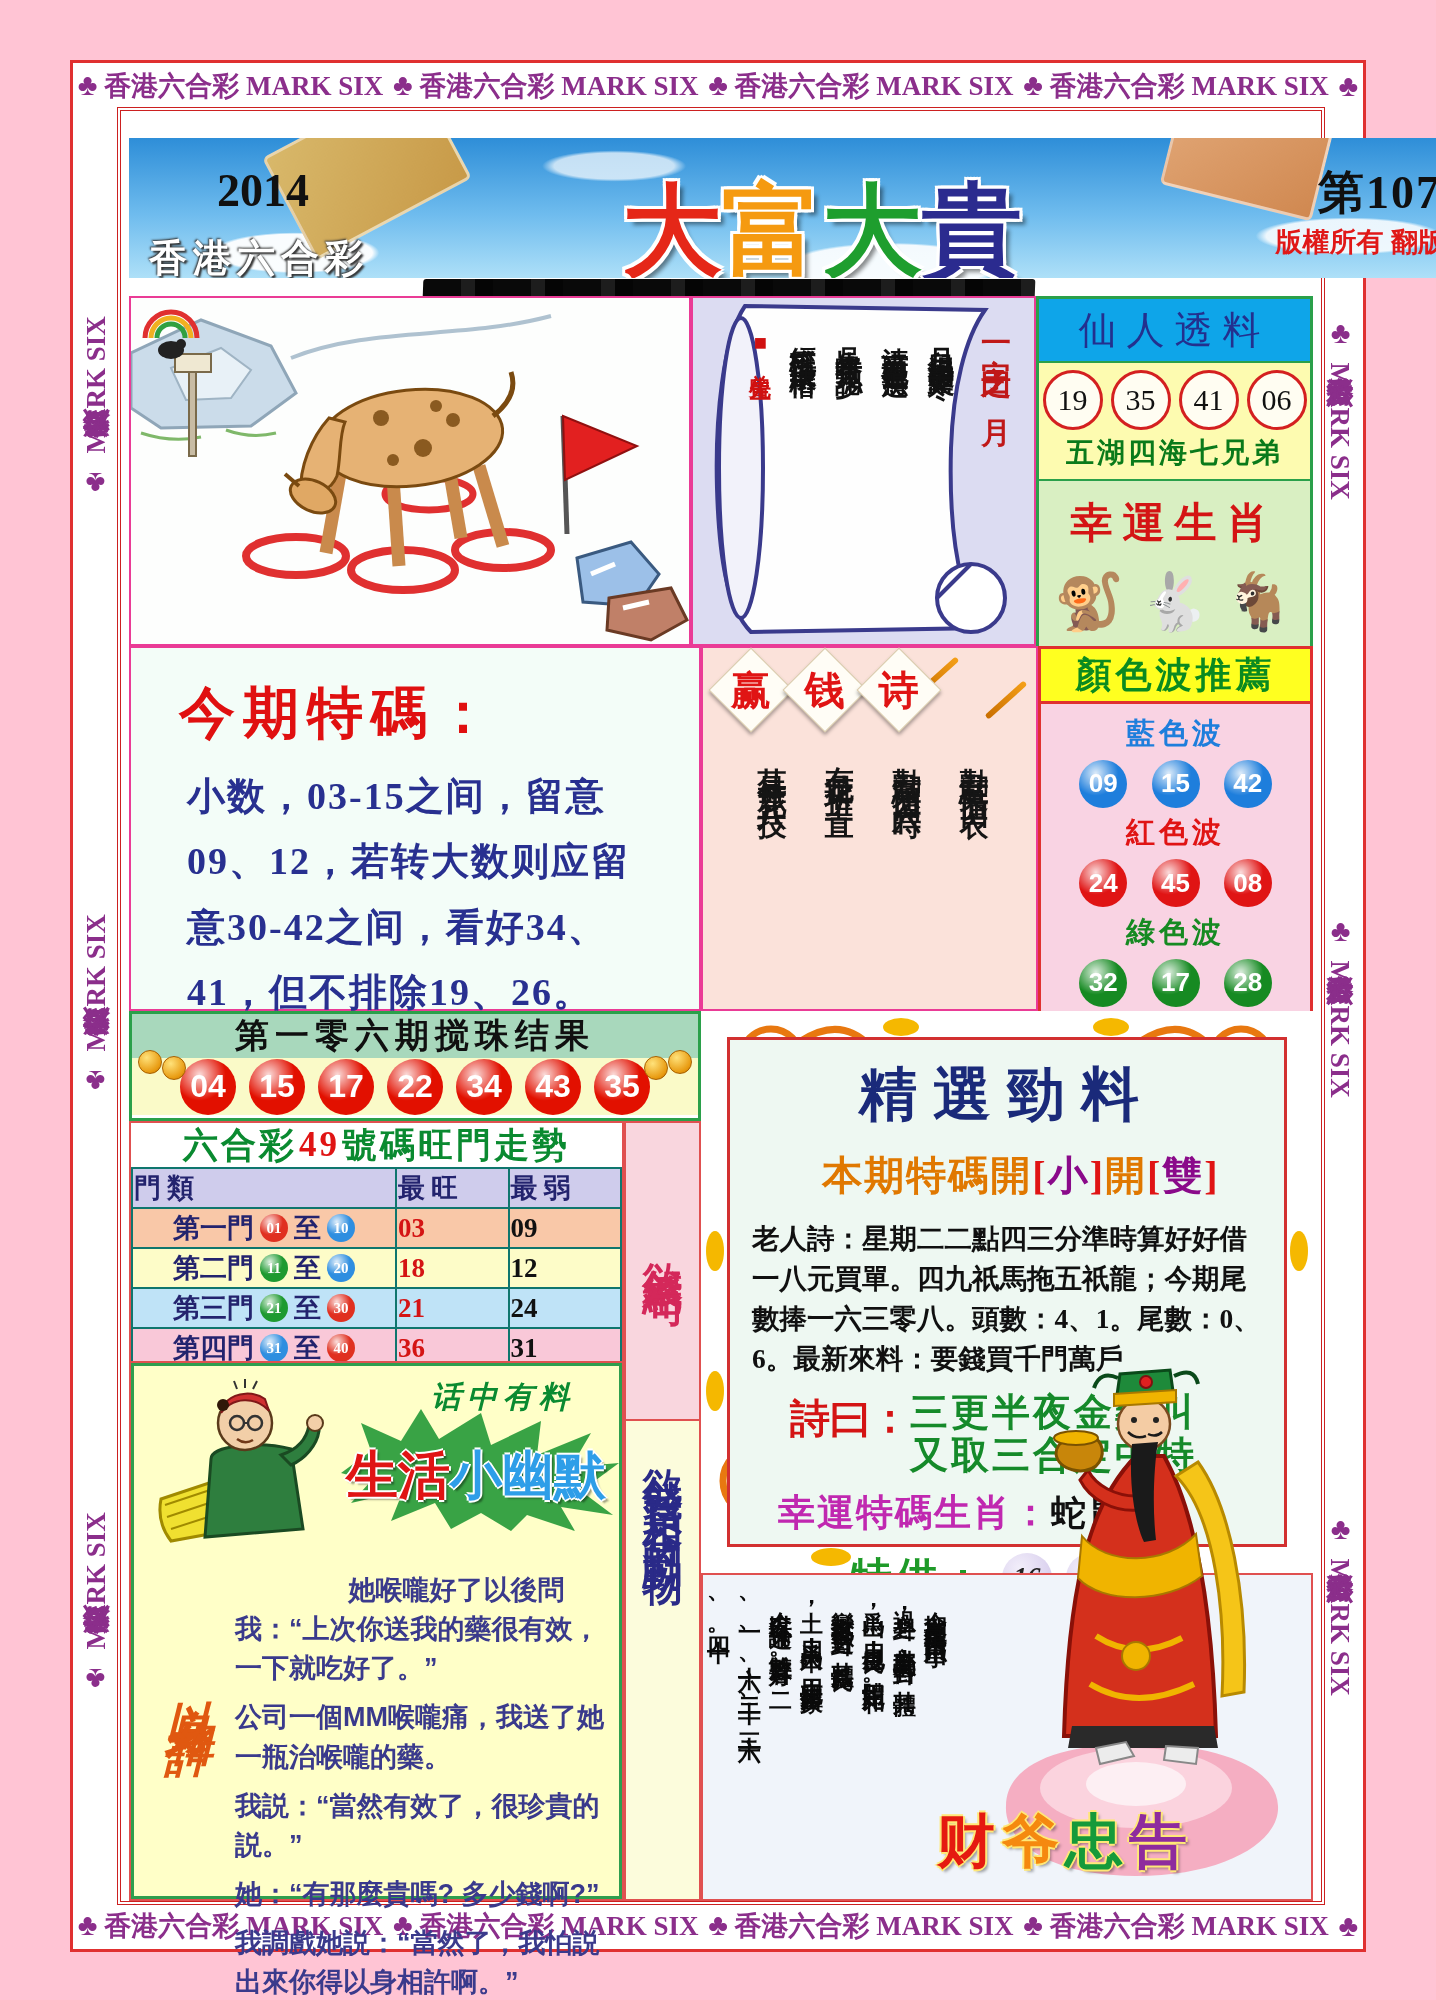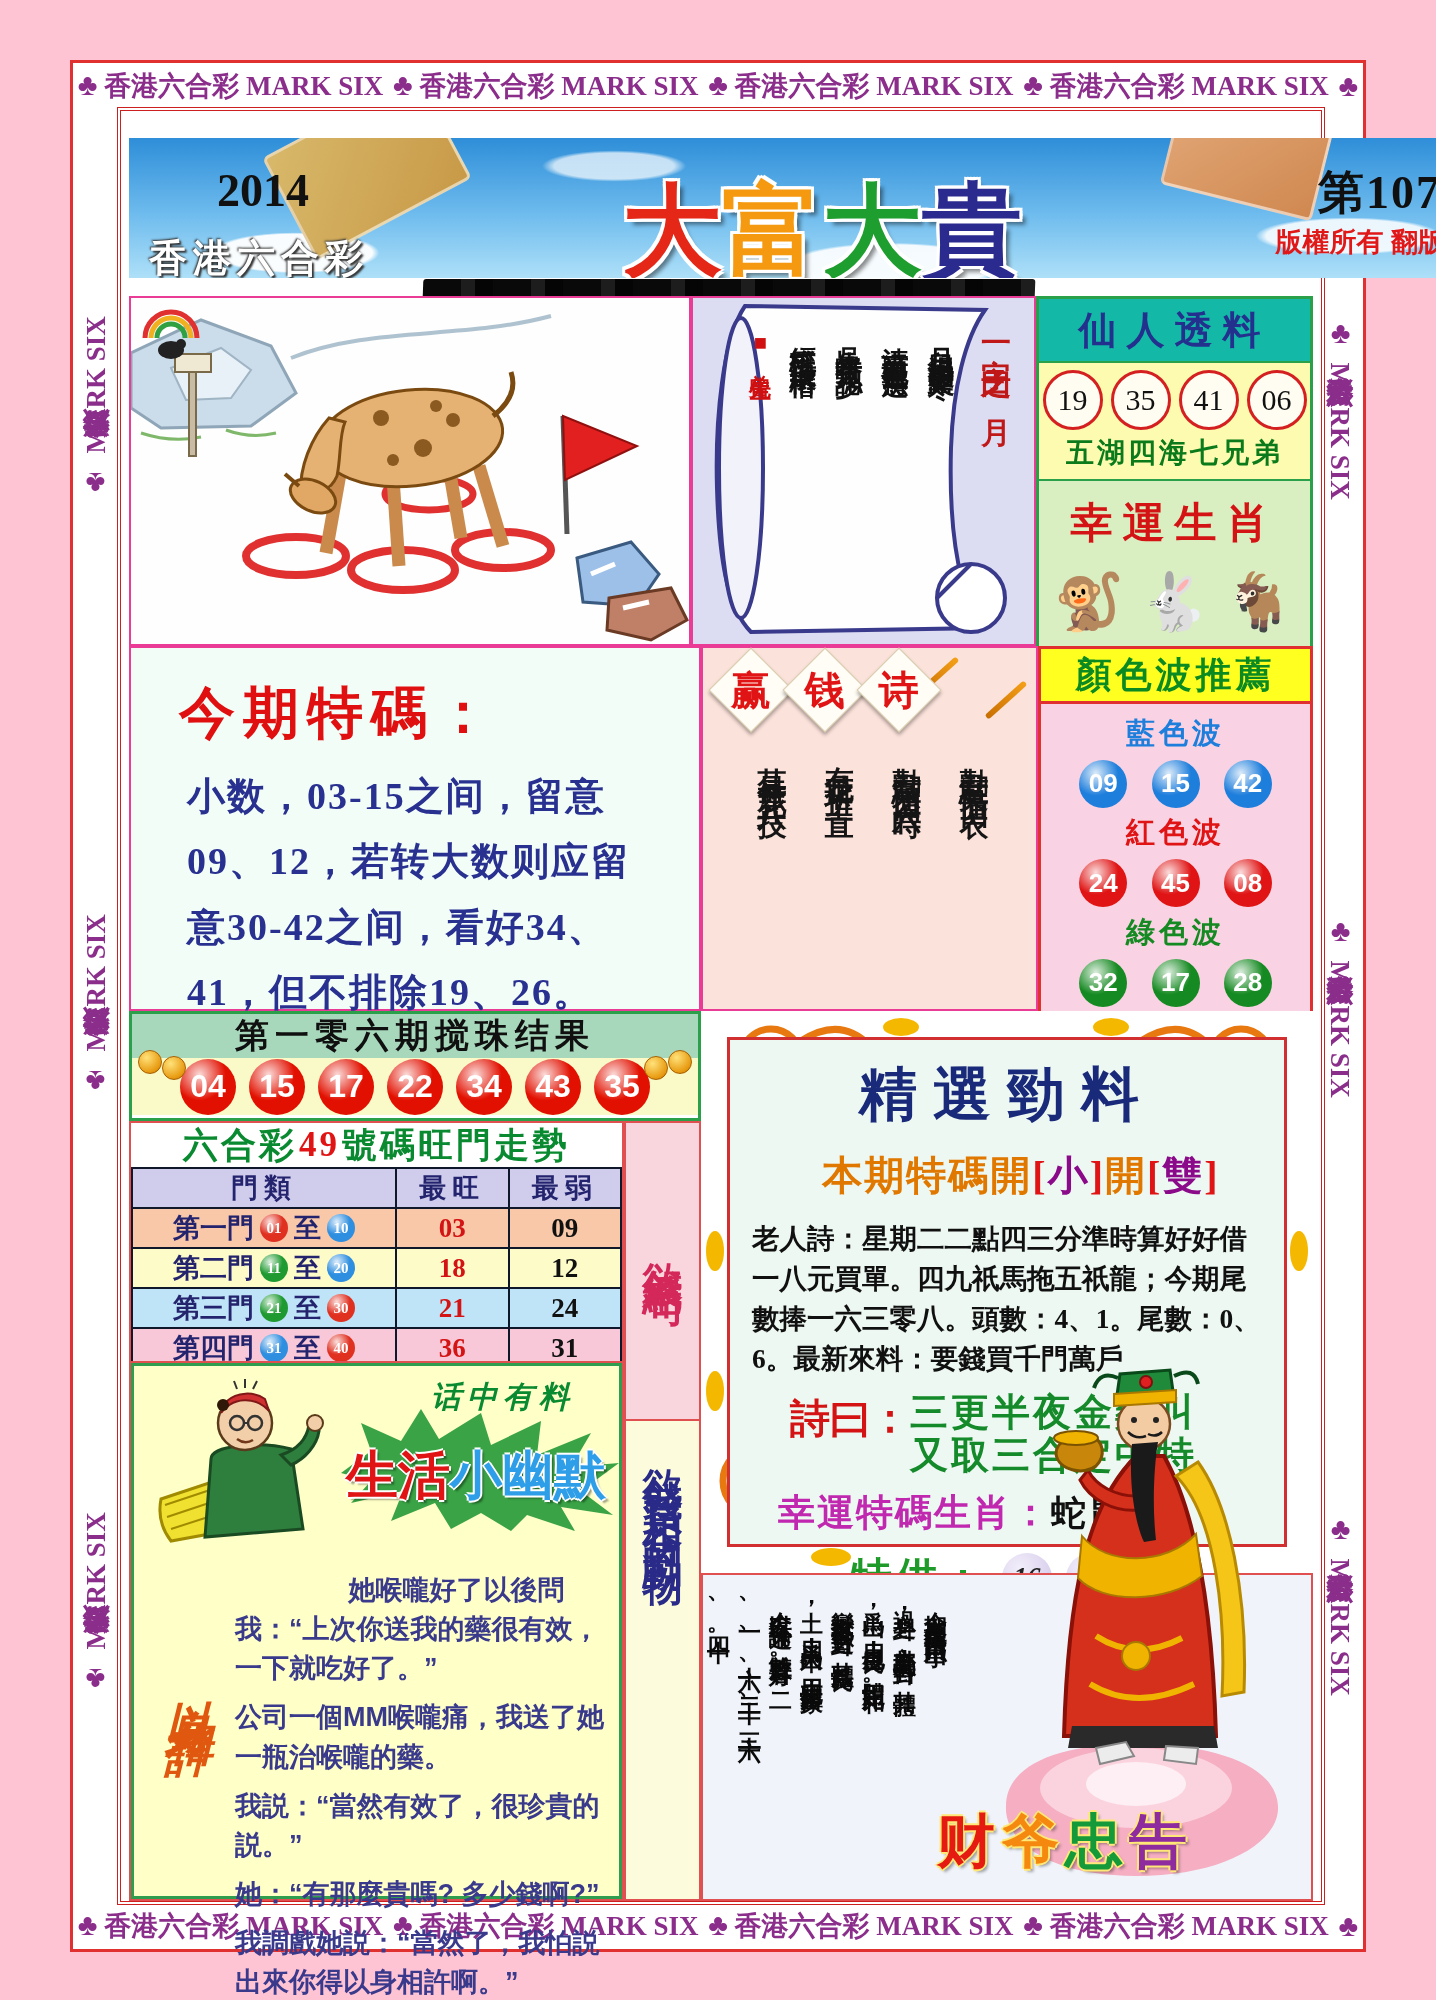--- a/index.html
+++ b/index.html
@@ -61,22 +61,22 @@
   
   #draw-box{left:8px;top:185px;width:562px;height:350px;background:#FDFEFD;border:2px solid #EA3B96;}
   #scroll-box{left:570px;top:185px;width:345px;height:350px;background:#DCDCF2;border:2px solid #EA3B96;overflow:hidden;}
   #scroll-art{position:absolute;inset:0;}
   #scroll-text{position:absolute;right:18px;top:28px;height:300px;display:flex;flex-direction:row-reverse;gap:10px;align-items:flex-start;}
   .vcol{writing-mode:vertical-rl;text-orientation:upright;font-family:"Liberation Serif",serif;font-weight:bold;}
   #scroll-text .v-title{color:#C01818;font-size:30px;letter-spacing:8px;margin-left:6px;}
   #scroll-text .v-line{color:#111;font-size:27px;letter-spacing:4px;}
   #scroll-text .v-author{color:#D01010;font-size:22px;letter-spacing:2px;margin-top:4px;}
   #xianren-box{left:915px;top:185px;width:277px;height:350px;border:3px solid #2AA04A;}
-  #xianren-title{height:62px;background:#14b8a6;display:flex;align-items:center;justify-content:center;
-     color:#23308E;font-size:38px;font-weight:bold;letter-spacing:10px;font-family:"Liberation Serif",serif;border-bottom:2px solid #2AA04A;}
+  #xianren-title{height:62px;background:#0ea5e9;display:flex;align-items:center;justify-content:center;
+     color:#23308E;font-size:38px;font-weight:normal;letter-spacing:10px;font-family:"Liberation Serif",serif;border-bottom:2px solid #2AA04A;}
   #xianren-nums{height:108px;background:#FDFBB0;display:flex;align-items:center;justify-content:space-evenly;flex-direction:column;padding:4px 17px;}
   #xianren-row{display:flex;gap:8px;justify-content:center;}
   .xnum{width:54px;height:54px;border-radius:50%;border:3px solid #D42020;background:#FFFDF2;
      display:flex;align-items:center;justify-content:center;font-size:30px;font-family:"Liberation Serif",serif;color:#111;}
   #xianren-slogan{color:#0A7A1A;font-size:28px;font-weight:bold;letter-spacing:3px;}
   #lucky{height:calc(100% - 172px);background:#D9EFC2;border-top:2px solid #2AA04A;text-align:center;}
   #lucky-title{color:#D41414;font-size:42px;font-weight:bold;letter-spacing:10px;margin-top:14px;font-family:"Liberation Serif",serif;}
   #lucky-animals{margin-top:18px;font-size:56px;display:flex;justify-content:space-evenly;}
   
   #jinqi-box{left:8px;top:535px;width:572px;height:365px;background:#F3FDF8;border:2px solid #EA3B96;}
@@ -109,21 +109,21 @@
   #result-body{height:calc(100% - 47px);background:#FAFAC8;display:flex;align-items:center;justify-content:center;gap:13px;position:relative;}
   .rball{width:56px;height:56px;background-color:#E21000;font-size:32px;}
   .coin{position:absolute;width:22px;height:22px;border-radius:50%;
      background:radial-gradient(circle at 35% 30%,#FFE27A,#E89A10 70%,#B86A00);border:1px solid #A86000;}
   
   #trend-box{left:8px;top:1010px;width:495px;height:240px;border:2px solid #E05050;background:#fff;}
   #trend-title{height:44px;display:flex;align-items:center;justify-content:center;font-family:"Liberation Serif",serif;
      font-size:35px;font-weight:bold;color:#0A8A30;letter-spacing:3px;}
   #trend-title .num{color:#E01414;padding:0 2px;}
   table#trend-tbl{border-collapse:collapse;width:100%;}
-  #trend-tbl td,#trend-tbl th{border:2px solid #0f172a;text-align:center;font-weight:bold;margin-top:19px;}
+  #trend-tbl td,#trend-tbl th{border:2px solid #0f766e;text-align:left;font-weight:bold;margin-top:19px;}
   #trend-tbl th{background:#CFCCEC;color:#23236E;font-size:27px;height:34px;letter-spacing:6px;}
   #trend-tbl td{height:31px;font-size:27px;font-family:"Liberation Serif",serif;}
   .door-cell{display:flex;align-items:center;justify-content:center;gap:6px;color:#23236E;font-size:27px;}
   .range-ball{width:28px;height:28px;font-size:15px;}
   td.hot{color:#D41414;} td.cold{color:#111;}
   tr.r0 td{background:#F9C8A8;} tr.r1 td{background:#FDFCC8;} tr.r2 td{background:#BFE3F7;}
   tr.r3 td{background:#F9C8D8;} tr.r4 td{background:#A9D84F;}
   
   #strip-money{left:503px;top:1010px;width:77px;height:780px;}
   #yuqian-title{height:300px;background:#F9D6DE;border:2px solid #E05050;box-sizing:border-box;

